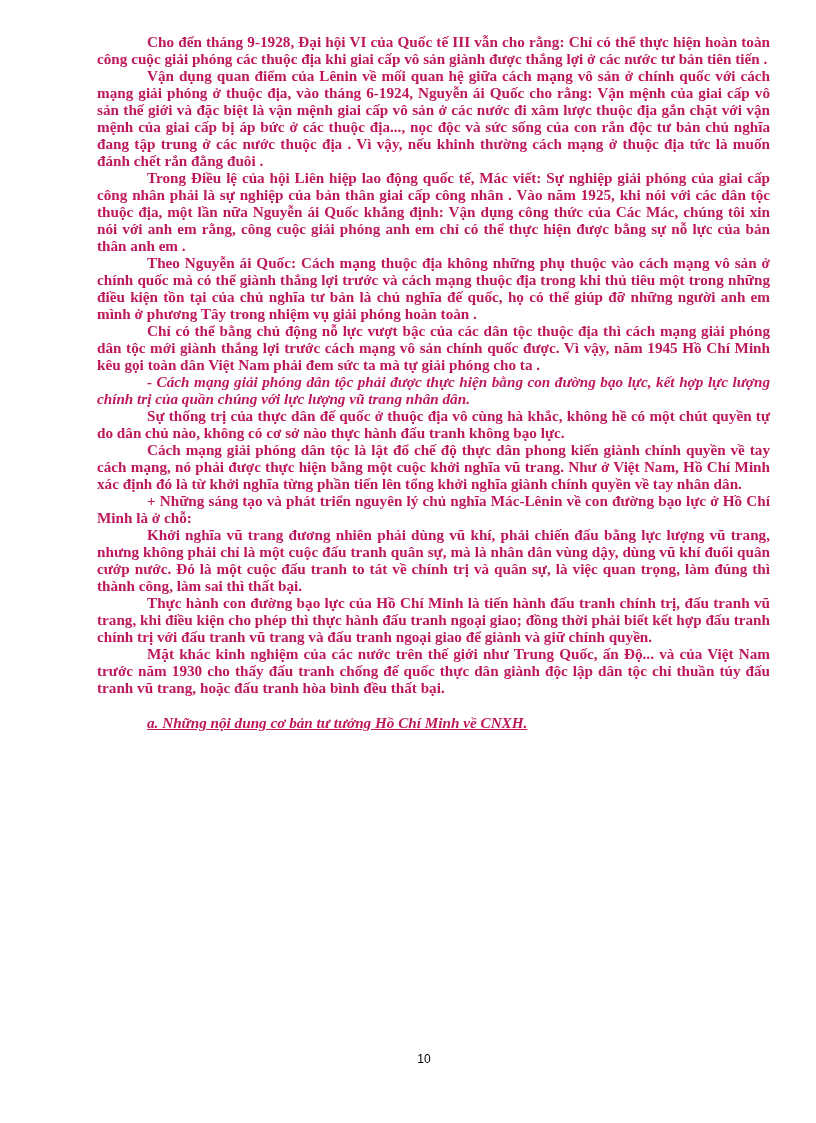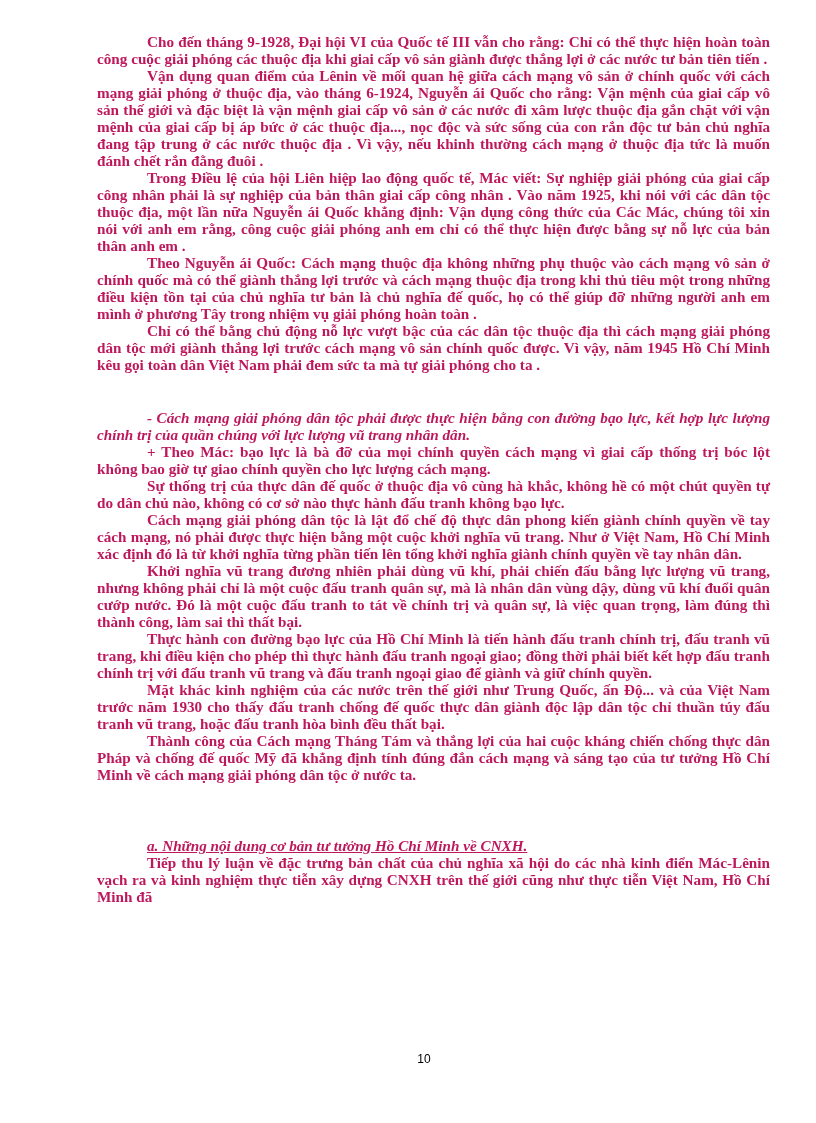--- a/index.html
+++ b/index.html
@@ -9,21 +9,21 @@
     left: 97px;
     top: 33px;
     width: 673px;
     font-family: "Liberation Serif", serif;
     font-size: 15.2px;
     line-height: 17px;
     color: #be185d;
     font-weight: bold;
   }
   .p { margin: 0; text-align: justify; text-indent: 50px; }
-  .it { font-style: italic; margin-top: 36px; }
+  .it { font-style: italic; }
   .gap { height: 17.75px; }
   .u { text-decoration: underline; }
   .pagenum {
     position: absolute;
     left: 16px; width: 816px;
     top: 1052px;
     text-align: center;
     font-family: Liberation Sans, sans-serif;
     font-size: 12px;
     font-weight: normal;
@@ -33,27 +33,25 @@
 </head>
 <body>
 
 <div class="page">
   <p class="p">Cho đến tháng 9-1928, Đại hội VI của Quốc tế III vẫn cho rằng:   Chỉ có thể thực hiện hoàn toàn công cuộc giải phóng các thuộc địa khi giai cấp vô sản giành được thắng lợi ở các nước tư bản tiên tiến   .</p>
   <p class="p">Vận dụng quan điểm của Lênin về mối quan hệ giữa cách mạng vô sản ở chính quốc với cách mạng giải phóng ở thuộc địa, vào tháng 6-1924, Nguyễn ái Quốc cho rằng:   Vận mệnh của giai cấp vô sản thế giới và đặc biệt là vận mệnh giai cấp vô sản ở các nước đi xâm lược thuộc địa gắn chặt với vận mệnh của giai cấp bị áp bức ở các thuộc địa..., nọc độc và sức sống của con rắn độc tư bản chủ nghĩa đang tập trung ở các nước thuộc địa   . Vì vậy, nếu khinh thường cách mạng ở thuộc địa tức là    muốn đánh chết rắn đằng đuôi   .</p>
   <p class="p">Trong Điều lệ của hội Liên hiệp lao động quốc tế, Mác viết:   Sự nghiệp giải phóng của giai cấp công nhân phải là sự nghiệp của bản thân giai cấp công nhân   . Vào năm 1925, khi nói với các dân tộc thuộc địa, một lần nữa Nguyễn ái Quốc khẳng định:   Vận dụng công thức của Các Mác, chúng tôi xin nói với anh em rằng, công cuộc giải phóng anh em chỉ có thể thực hiện được bằng sự nỗ lực của bản thân anh em   .</p>
   <p class="p">Theo Nguyễn ái Quốc:   Cách mạng thuộc địa không những phụ thuộc vào cách mạng vô sản ở chính quốc mà có thể giành thắng lợi trước    và cách mạng thuộc địa    trong khi thủ tiêu một trong những điều kiện tồn tại của chủ nghĩa tư bản là chủ nghĩa đế quốc, họ có thể giúp đỡ những người anh em mình ở phương Tây trong nhiệm vụ giải phóng hoàn toàn   .</p>
   <p class="p">Chỉ có thể bằng chủ động nỗ lực vượt bậc của các dân tộc thuộc địa thì cách mạng giải phóng dân tộc mới giành thắng lợi trước cách mạng vô sản chính quốc được. Vì vậy, năm 1945 Hồ Chí Minh kêu gọi toàn dân Việt Nam    phải đem sức ta mà tự giải phóng cho ta   .</p>
   <p class="p it">- Cách mạng giải phóng dân tộc phải được thực hiện bằng con đường bạo lực, kết hợp lực lượng chính trị của quần chúng với lực lượng vũ trang nhân dân.</p>
-  <p class="p">+ Theo Mác: bạo lực là bà đỡ của mọi chính quyền cách mạng vì giai cấp thống trị bóc lột không bao giờ tự giao chính quyền cho lực lượng cách mạng.</p>
   <p class="p">Sự thống trị của thực dân đế quốc ở thuộc địa vô cùng hà khắc, không hề có một chút quyền tự do dân chủ nào, không có cơ sở nào thực hành đấu tranh không bạo lực.</p>
   <p class="p">Cách mạng giải phóng dân tộc là lật đổ chế độ thực dân phong kiến giành chính quyền về tay cách mạng, nó phải được thực hiện bằng một cuộc khởi nghĩa vũ trang. Như ở Việt Nam, Hồ Chí Minh xác định đó là từ khởi nghĩa từng phần tiến lên tổng khởi nghĩa giành chính quyền về tay nhân dân.</p>
+  <p class="p">+ Những sáng tạo và phát triển nguyên lý chủ nghĩa Mác-Lênin về con đường bạo lực ở Hồ Chí Minh là ở chỗ:</p>
   <p class="p">Khởi nghĩa vũ trang đương nhiên phải dùng vũ khí, phải chiến đấu bằng lực lượng vũ trang, nhưng không phải chỉ là một cuộc đấu tranh quân sự, mà là nhân dân vùng dậy, dùng vũ khí đuổi quân cướp nước. Đó là một cuộc đấu tranh to tát về chính trị và quân sự, là việc quan trọng, làm đúng thì thành công, làm sai thì thất bại.</p>
   <p class="p">Thực hành con đường bạo lực của Hồ Chí Minh là tiến hành đấu tranh chính trị, đấu tranh vũ trang, khi điều kiện cho phép thì thực hành đấu tranh ngoại giao; đồng thời phải biết kết hợp đấu tranh chính trị với đấu tranh vũ trang và đấu tranh ngoại giao để giành và giữ chính quyền.</p>
   <p class="p">Mặt khác kinh nghiệm của các nước trên thế giới như Trung Quốc, ấn Độ... và của Việt Nam trước năm 1930 cho thấy đấu tranh chống đế quốc thực dân giành độc lập dân tộc chỉ thuần túy đấu tranh vũ trang, hoặc đấu tranh hòa bình đều thất bại.</p>
-  <p class="p">Thành công của Cách mạng Tháng Tám và thắng lợi của hai cuộc kháng chiến chống thực dân Pháp và chống đế quốc Mỹ đã khẳng định tính đúng đắn cách mạng và sáng tạo của tư tưởng Hồ Chí Minh về cách mạng giải phóng dân tộc ở nước ta.</p>
 
   <div class="gap"></div>
 
   <p class="p it"><span class="u">a. Những nội dung cơ bản tư tưởng Hồ Chí Minh về CNXH.</span></p>
-  <p class="p">Tiếp thu lý luận về đặc trưng bản chất của chủ nghĩa xã hội do các nhà kinh điển Mác-Lênin vạch ra và kinh nghiệm thực tiễn xây dựng CNXH trên thế giới cũng như thực tiễn Việt Nam, Hồ Chí Minh đã</p>
 </div>
 
 <div class="pagenum">10</div>
 
 </body></html>

